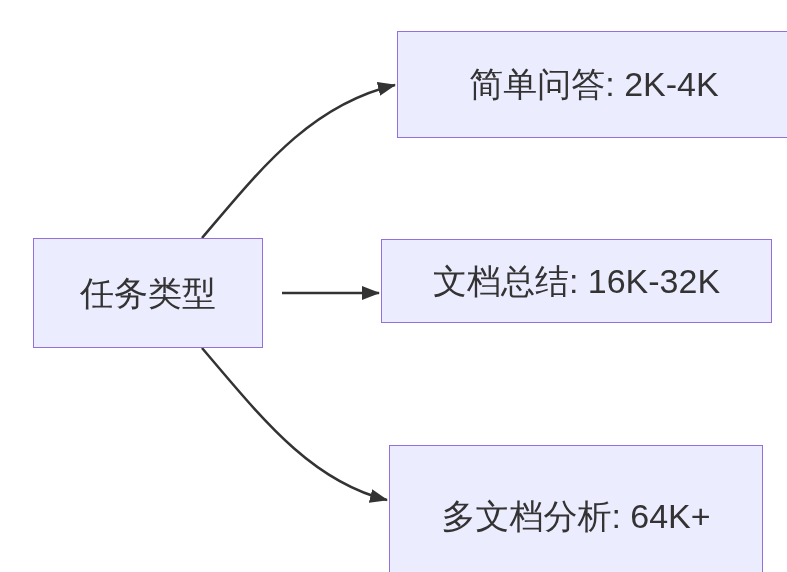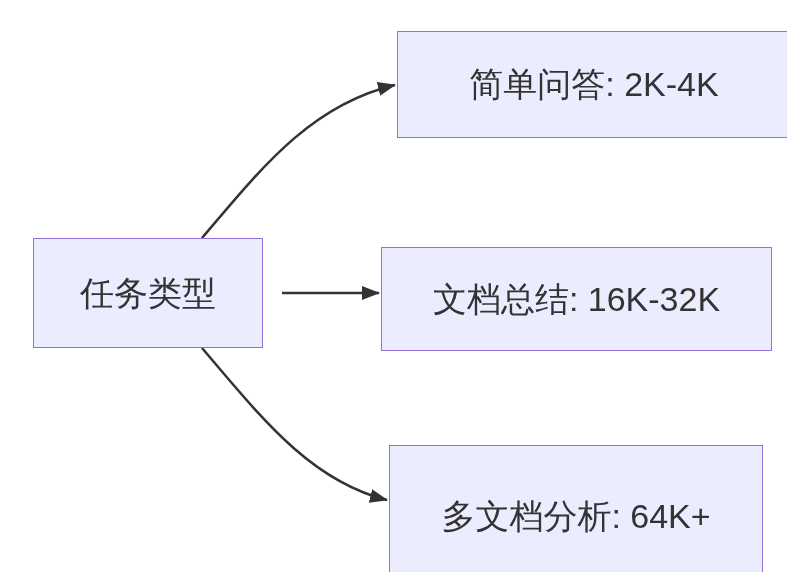--- a/index.html
+++ b/index.html
@@ -39,21 +39,21 @@
     background: var(--node-fill, #ECECFF);
     border: 1.5px solid var(--node-border, #9370DB);
     color: var(--text-color, #333333);
     font-size: 34px;
     line-height: 1.2;
     white-space: nowrap;
     text-align: center;
   }
   .node-root     { left: 33px;  top: 238px; width: 230px; height: 110px; }
   .node-branch-0 { left: 397px; top: 31px;  width: 394px; height: 107px; }
-  .node-branch-1 { left: 381px; top: 239px; width: 391px; height: 104px; margin-top: 8px; }
+  .node-branch-1 { left: 381px; top: 239px; width: 391px; height: 84px; }
   .node-branch-2 { left: 389px; top: 445px; width: 374px; height: 142px; }
 </style>
 </head>
 <body>
 
 <div class="canvas">
 
   <svg class="edges-layer" viewBox="0 0 787 572" xmlns="http://www.w3.org/2000/svg">
     <defs>
       <marker id="arrow" markerUnits="userSpaceOnUse" markerWidth="18" markerHeight="14" refX="17" refY="7" orient="auto">

